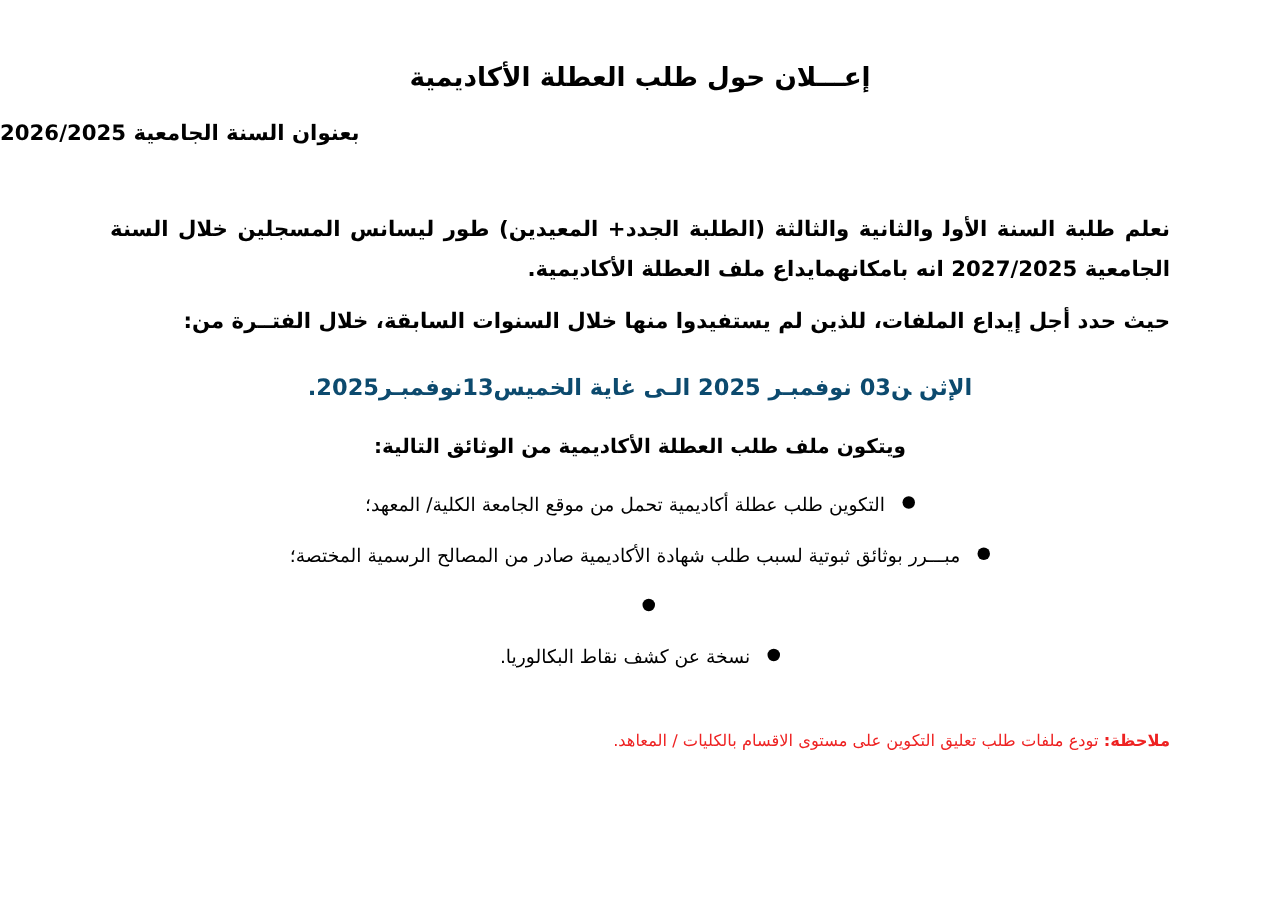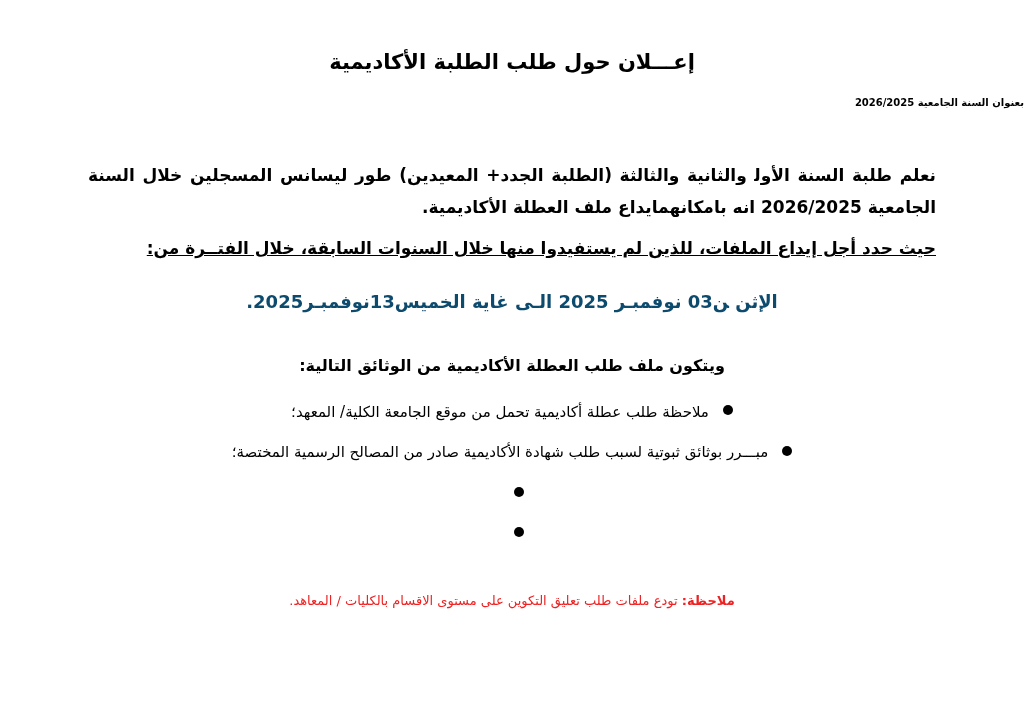--- a/index.html
+++ b/index.html
@@ -23,53 +23,52 @@
   }
   .doc-title {
     text-align: center;
     font-size: 21px;
     font-weight: bold;
     margin-top: 48px;
     line-height: 1.4;
     direction: rtl;
   }
   .doc-subtitle {
-    text-align: right;
-    font-size: 10px;
+    text-align: left;
+    font-size: 17px;
     font-weight: bold;
     margin-top: 20px;
     direction: rtl;
   }
   .body-block {
     margin: 52px 88px 0 88px;
     direction: rtl;
     text-align: right;
   }
   .para {
     font-size: 17px;
     font-weight: bold;
     line-height: 1.85;
     text-align: justify;
     text-align-last: right;
     margin: 0;
   }
   .para.second {
     margin-top: 10px;
-    text-decoration: underline;
   }
   .highlight-line {
     margin-top: 26px;
     text-align: center;
     color: #0c4a6e;
     font-size: 18px;
     font-weight: bold;
     direction: rtl;
   }
   .docs-intro {
-    margin-top: 44px;
+    margin-top: 26px;
     text-align: center;
     font-size: 16px;
     font-weight: bold;
     direction: rtl;
   }
   ul.doc-list {
     list-style: none;
     margin: 26px 0 0 0;
     padding: 0;
     direction: rtl;
@@ -91,60 +90,59 @@
     vertical-align: middle;
     margin-left: 14px;
     position: relative;
     top: -2px;
   }
   ul.doc-list li .li-text {
     vertical-align: middle;
   }
   .note {
     margin-top: 48px;
-    text-align: center;
     color: #ee2222;
     font-size: 13px;
     direction: rtl;
   }
   .note .note-label {
     font-weight: bold;
   }
 </style>
 </head>
 <body>
 
 <div class="page">
 
-  <div class="doc-title">إعـــلان حول طلب الطلبة الأكاديمية</div>
+  <div class="doc-title">إعـــلان حول طلب العطلة الأكاديمية</div>
 
   <div class="doc-subtitle">بعنوان السنة الجامعية 2026/2025</div>
 
   <div class="body-block">
 
-    <p class="para">نعلم طلبة السنة الأوﻟ والثانية والثالثة (الطلبة الجدد+ المعيدين) طور ليسانس المسجلين خلال السنة الجامعية 2026/2025 انه بامكانهمايداع ملف العطلة الأكاديمية.</p>
+    <p class="para">نعلم طلبة السنة الأوﻟ والثانية والثالثة (الطلبة الجدد+ المعيدين) طور ليسانس المسجلين خلال السنة الجامعية 2027/2025 انه بامكانهمايداع ملف العطلة الأكاديمية.</p>
 
     <p class="para second">حيث حدد أجل إيداع الملفات، للذين لم يستفيدوا  منها خلال السنوات السابقة، خلال الفتــرة من:</p>
 
     <div class="highlight-line">الإثن ﻦ03 نوفمبـر 2025 اﻟـﻰ غاية الخميس13نوفمبـر2025.</div>
 
     <div class="docs-intro">ويتكون ملف طلب العطلة الأكاديمية من الوثائق التالية:</div>
 
     <ul class="doc-list">
       <li>
-        <span class="bullet"></span><span class="li-text">ملاحظة طلب عطلة أكاديمية تحمل من موقع الجامعة الكلية/ المعهد؛</span>
+        <span class="bullet"></span><span class="li-text">التكوين طلب عطلة أكاديمية تحمل من موقع الجامعة الكلية/ المعهد؛</span>
       </li>
       <li>
         <span class="bullet"></span><span class="li-text">مبـــرر بوثائق ثبوتية لسبب طلب شهادة الأكاديمية صادر من المصالح الرسمية المختصة؛</span>
       </li>
       <li>
         <span class="bullet"></span>
       </li>
       <li>
-        <span class="bullet"></span>
+        <span class="bullet"></span><span class="li-text">نسخة عن كشف نقاط البكالوريا.</span>
       </li>
     </ul>
 
     <div class="note">
       <span class="note-label">ملاحظة:</span><span> تودع ملفات طلب تعليق التكوين على مستوى الاقسام بالكليات / المعاهد.</span>
     </div>
 
   </div>
 </div>
 

